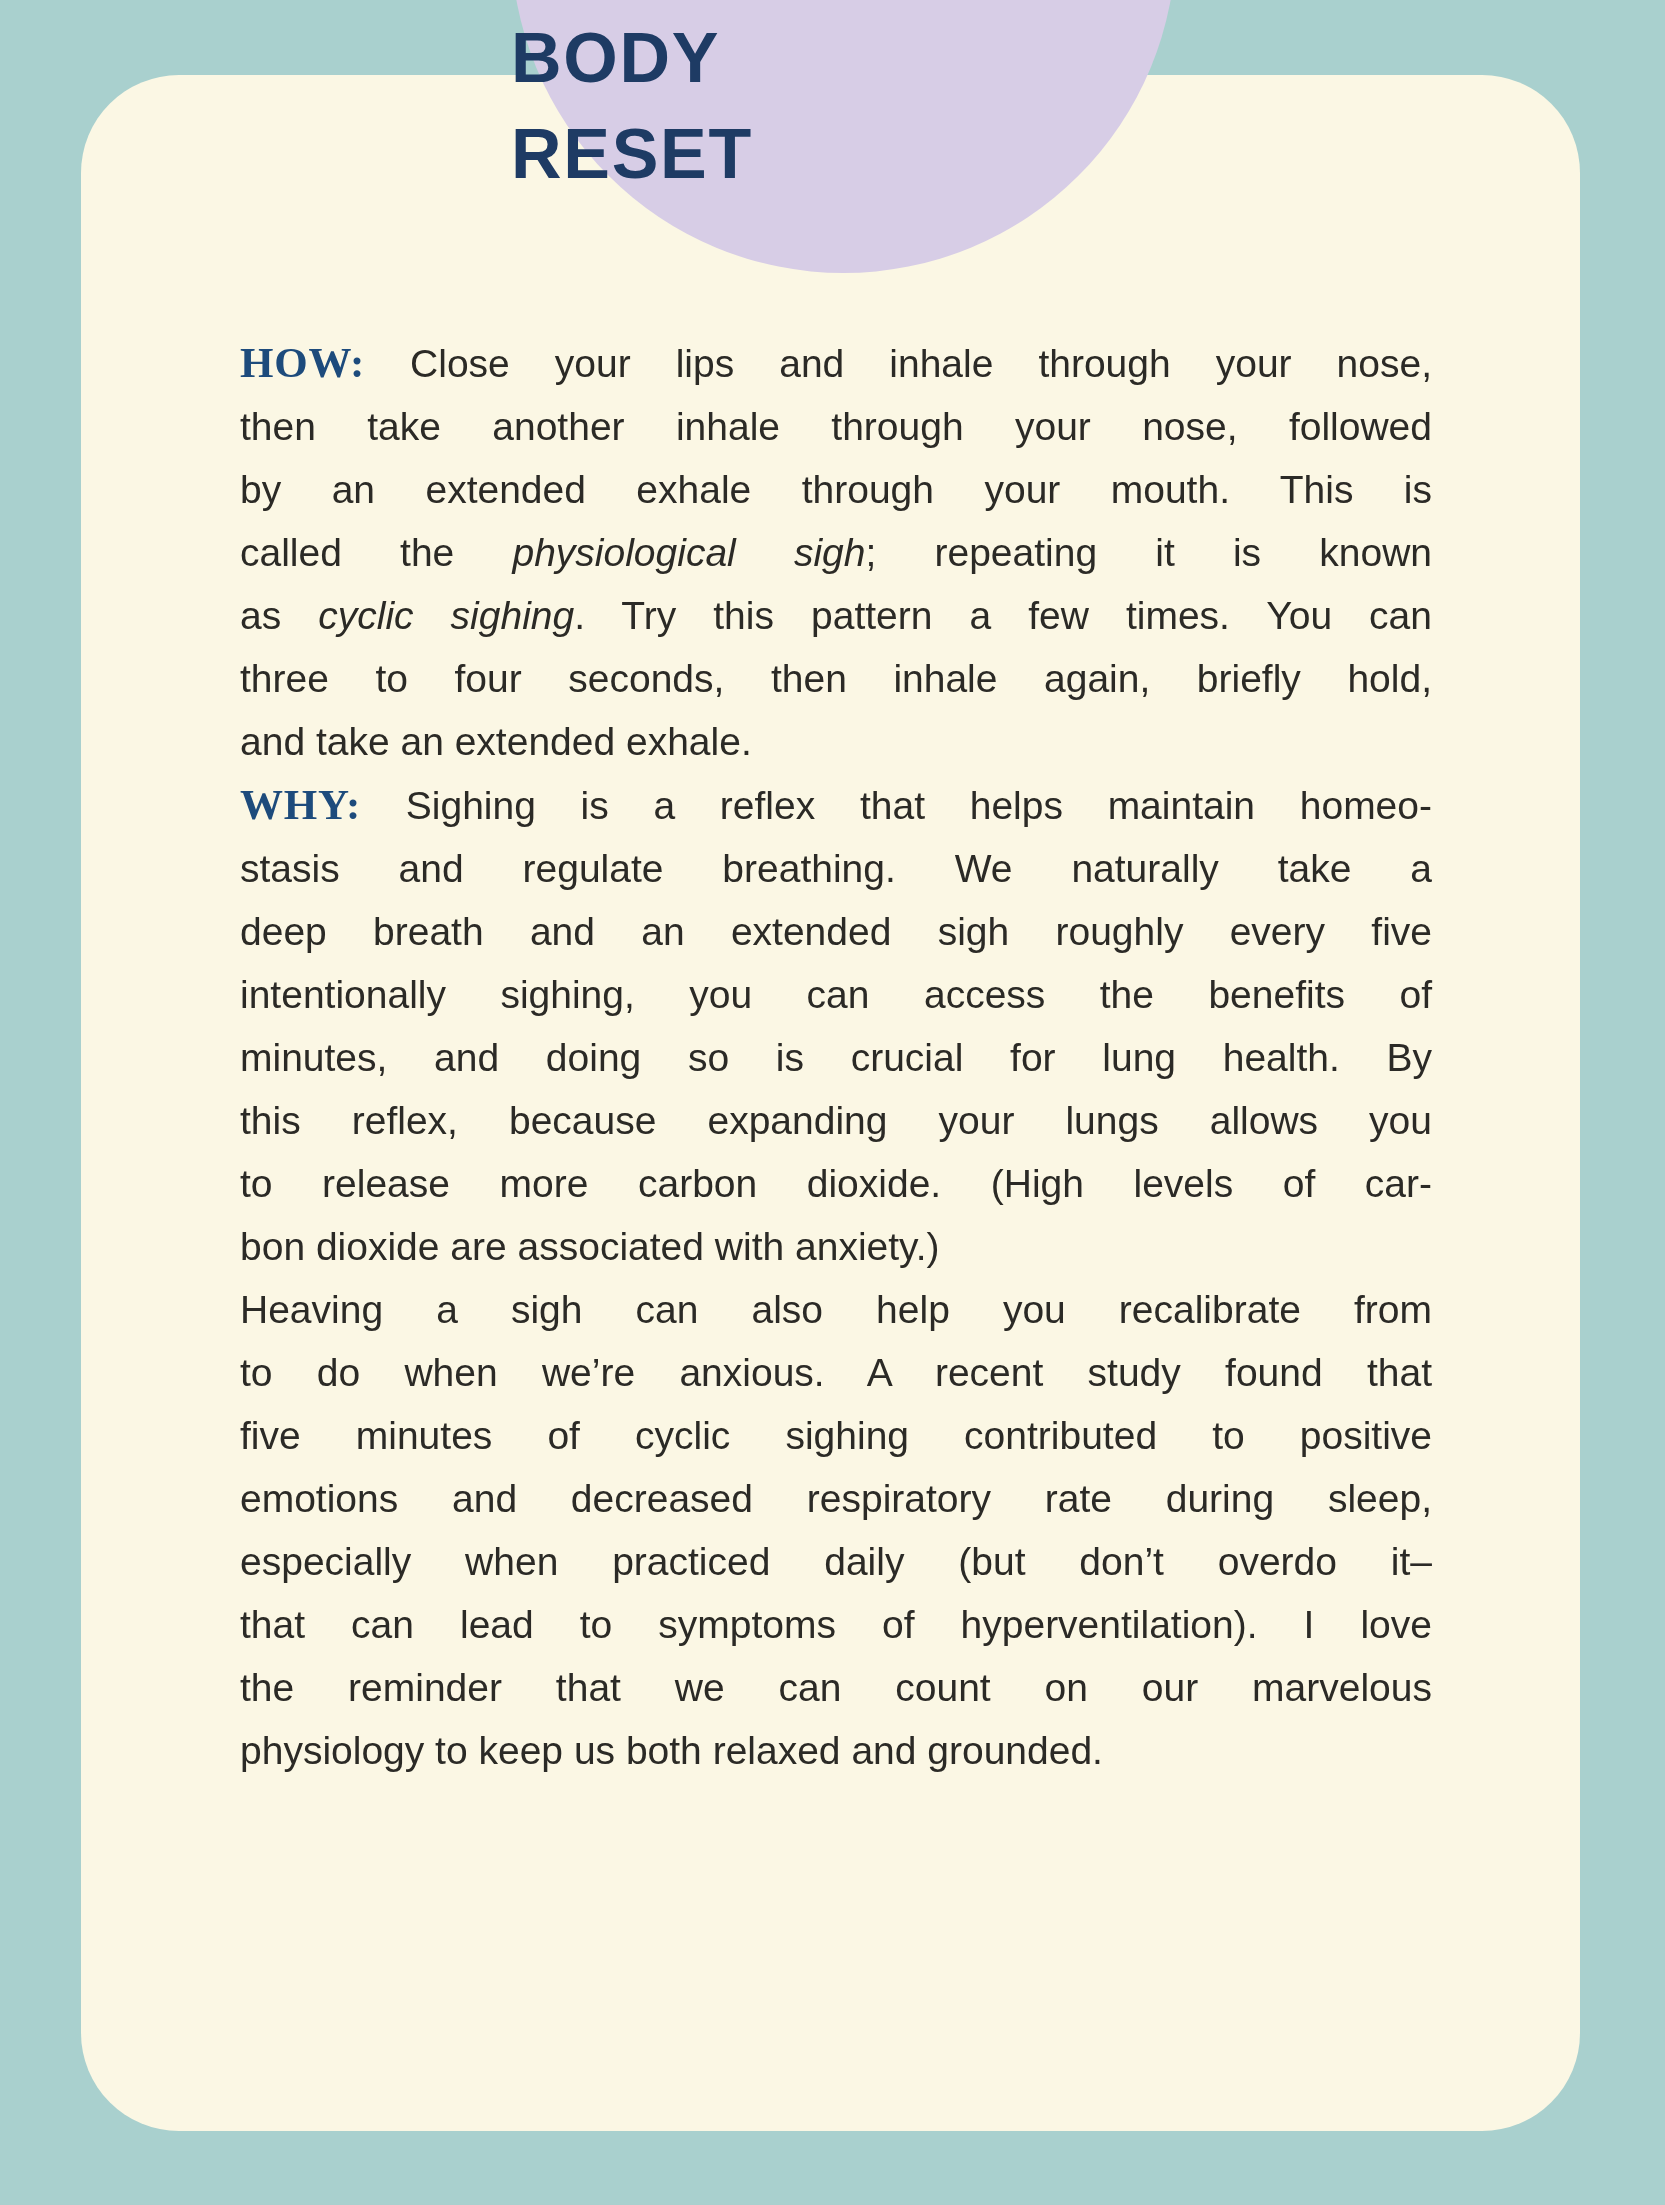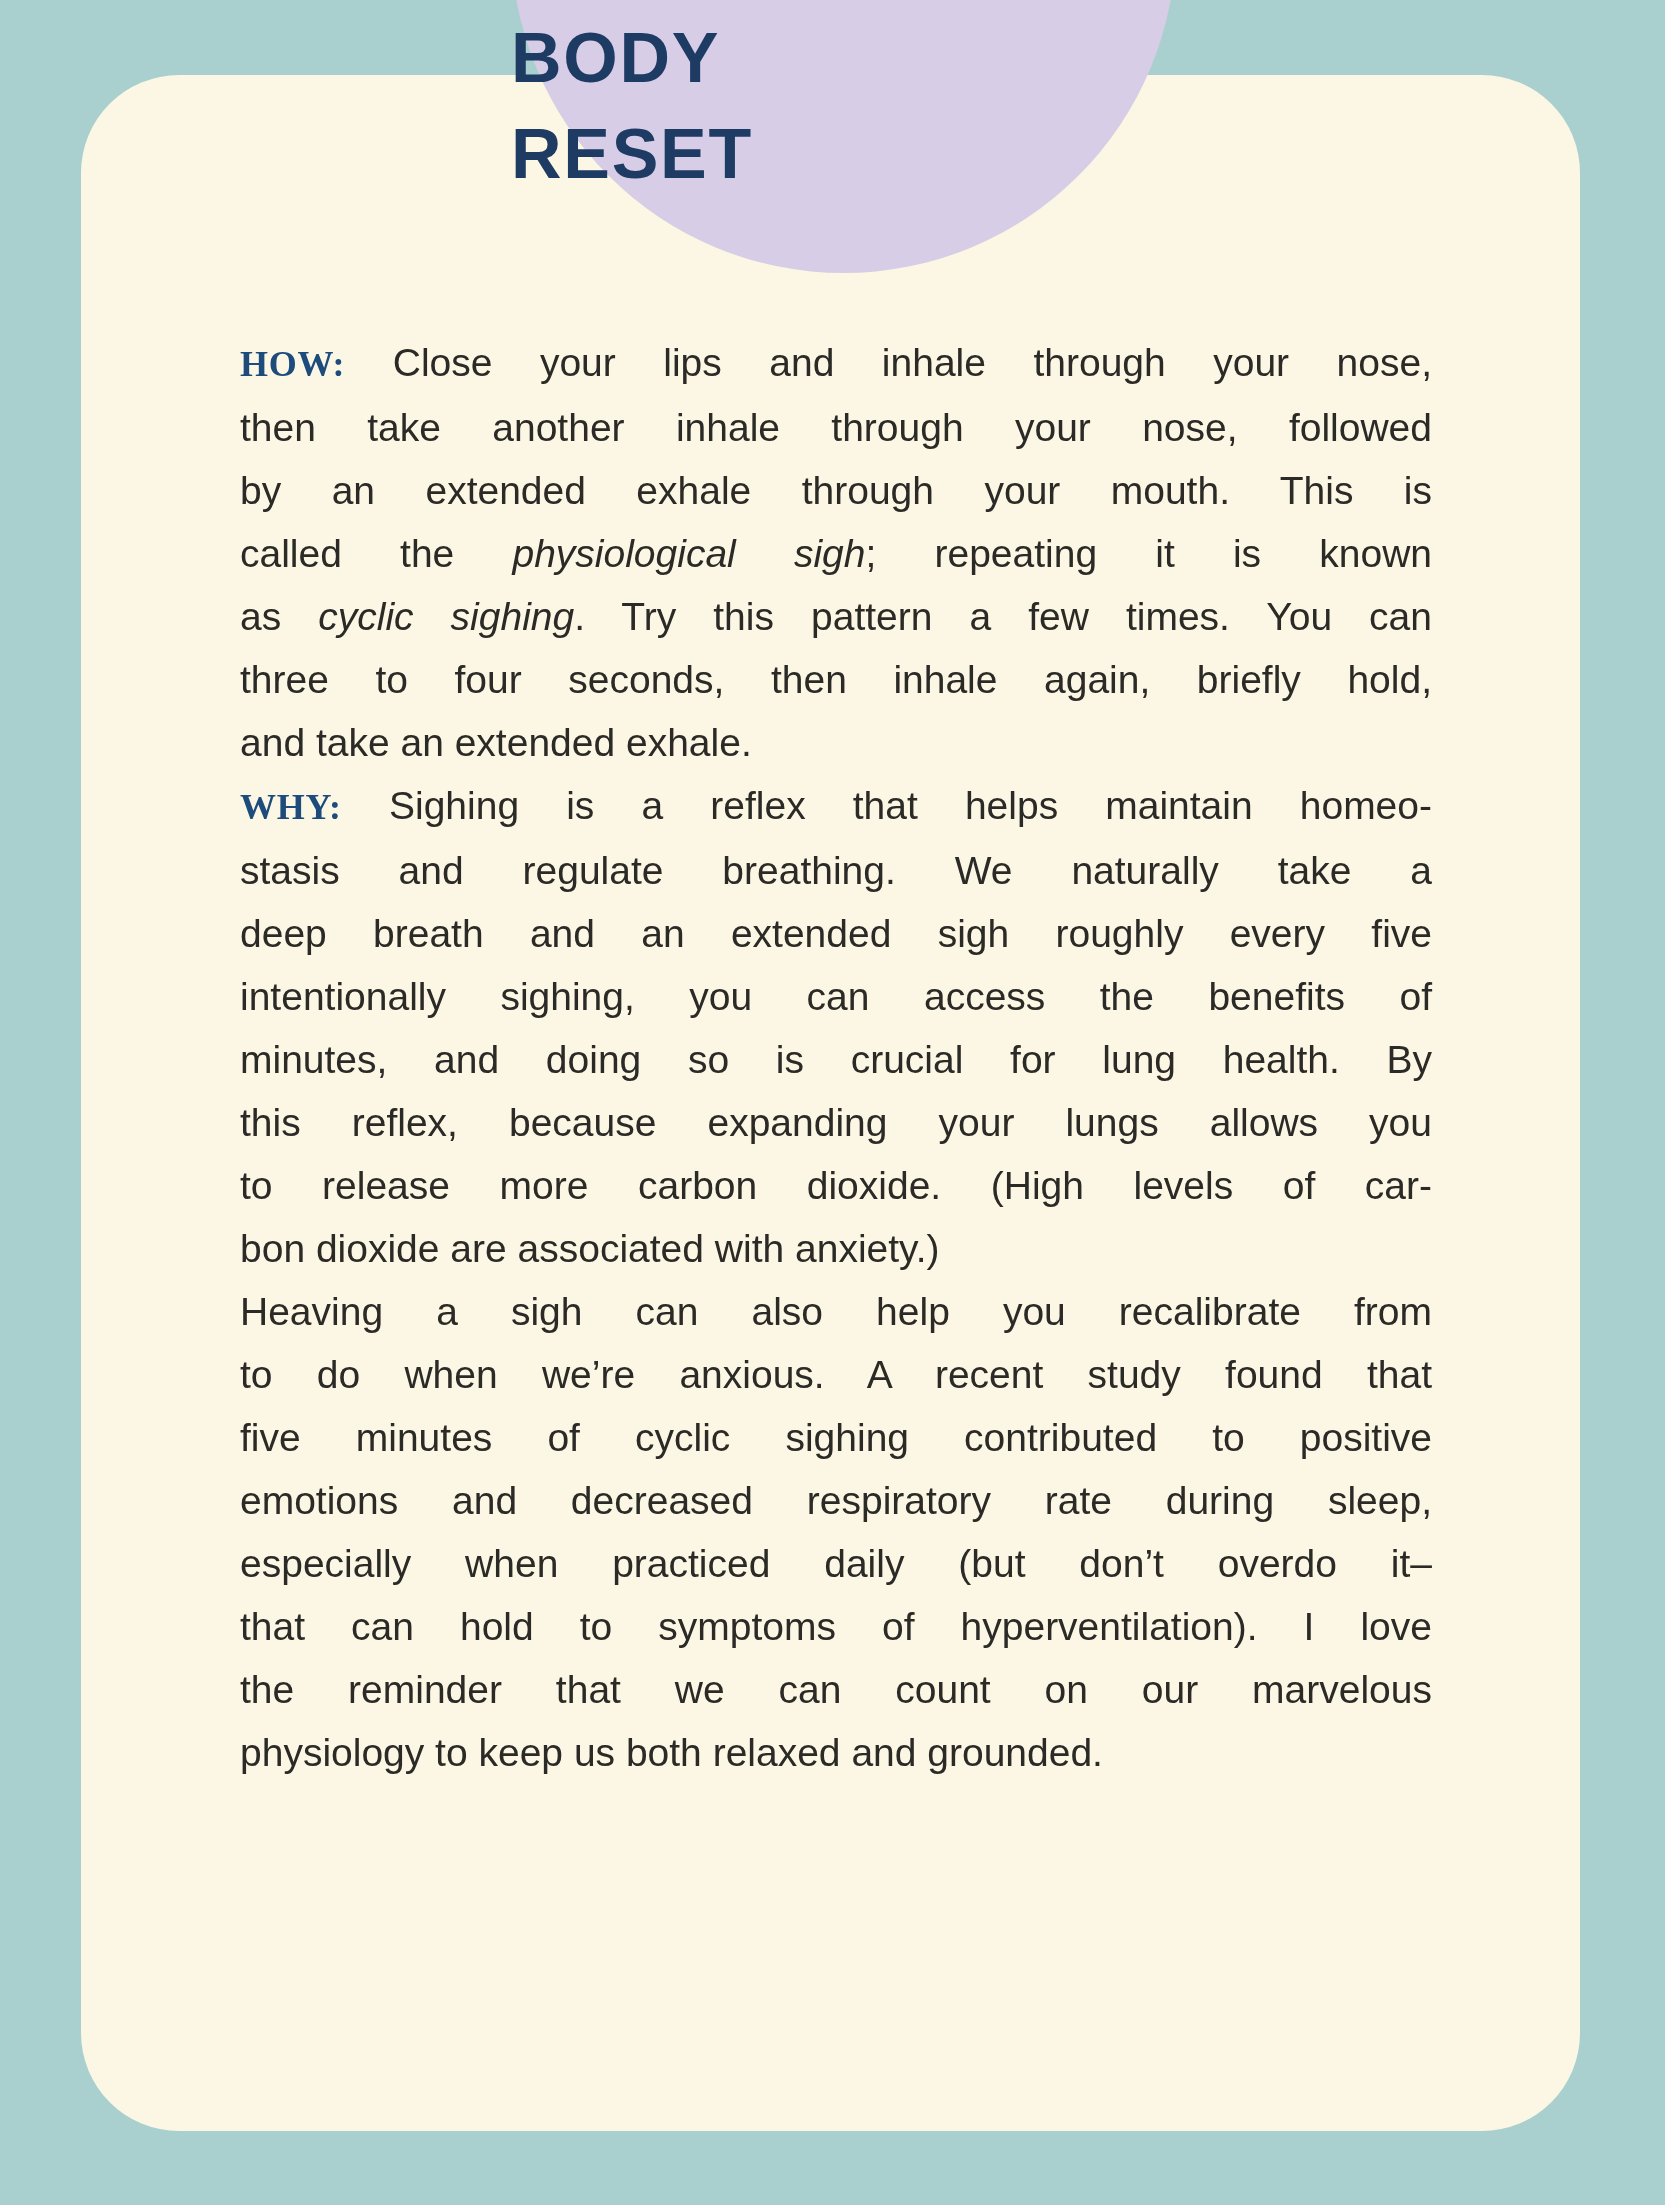--- a/index.html
+++ b/index.html
@@ -61,21 +61,21 @@
   }
   .line.last{
     text-align-last:left;
     -moz-text-align-last:left;
   }
   .run-normal{font-style:normal;}
   .run-italic{font-style:italic;}
   .run-label{
     font-family:"Liberation Serif",serif;
     font-weight:bold;
-    font-size:36px;
+    font-size:43px;
     letter-spacing:0.8px;
     color:var(--label-navy);
   }
 </style>
 </head>
 <body>
 
 <div class="card">
   <div class="text-col">
       <div class="para">
@@ -96,21 +96,21 @@
         <div class="line"><span class="run-normal">this reflex, because expanding your lungs allows you</span></div>
         <div class="line"><span class="run-normal">to release more carbon dioxide. (High levels of car-</span></div>
         <div class="line last"><span class="run-normal">bon dioxide are associated with anxiety.)</span></div>
       </div>
       <div class="para">
         <div class="line"><span class="run-normal">Heaving a sigh can also help you recalibrate from</span></div>
         <div class="line"><span class="run-normal">to do when we’re anxious. A recent study found that</span></div>
         <div class="line"><span class="run-normal">five minutes of cyclic sighing contributed to positive</span></div>
         <div class="line"><span class="run-normal">emotions and decreased respiratory rate during sleep,</span></div>
         <div class="line"><span class="run-normal">especially when practiced daily (but don’t overdo it–</span></div>
-        <div class="line"><span class="run-normal">that can hold to symptoms of hyperventilation). I love</span></div>
+        <div class="line"><span class="run-normal">that can lead to symptoms of hyperventilation). I love</span></div>
         <div class="line"><span class="run-normal">the reminder that we can count on our marvelous</span></div>
         <div class="line last"><span class="run-normal">physiology to keep us both relaxed and grounded.</span></div>
       </div>
     </div>
 </div>
 
 <div class="badge">
   <div class="badge-title">
     <div>BODY</div>
     <div>RESET</div>

